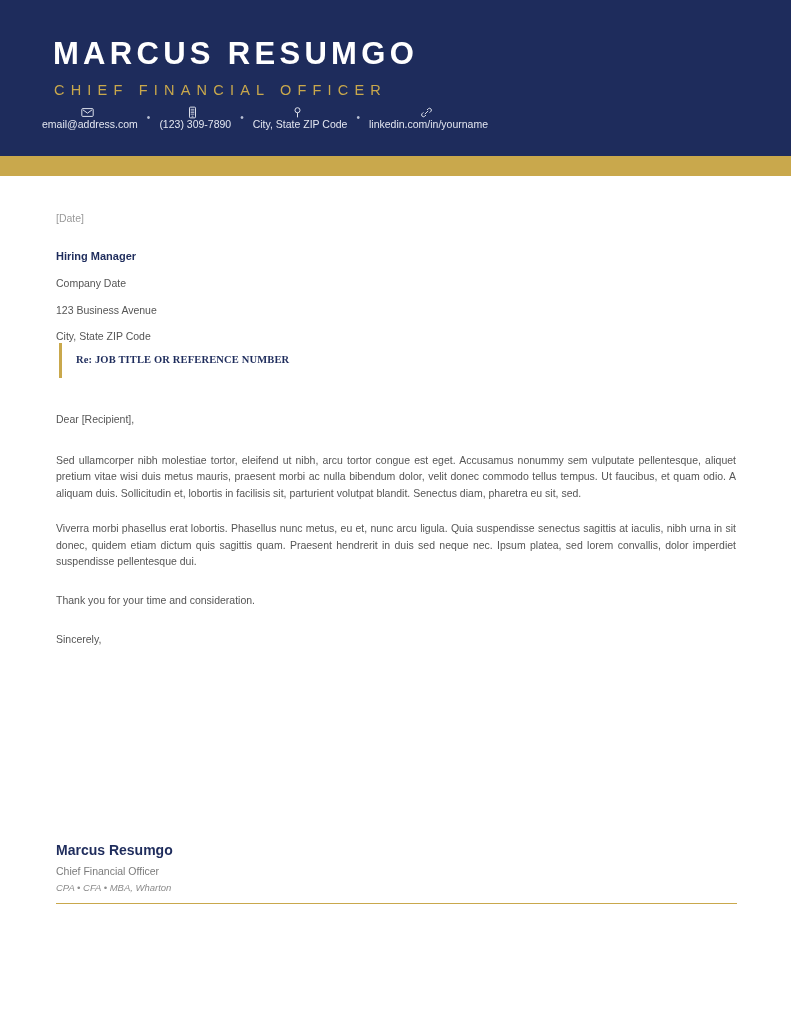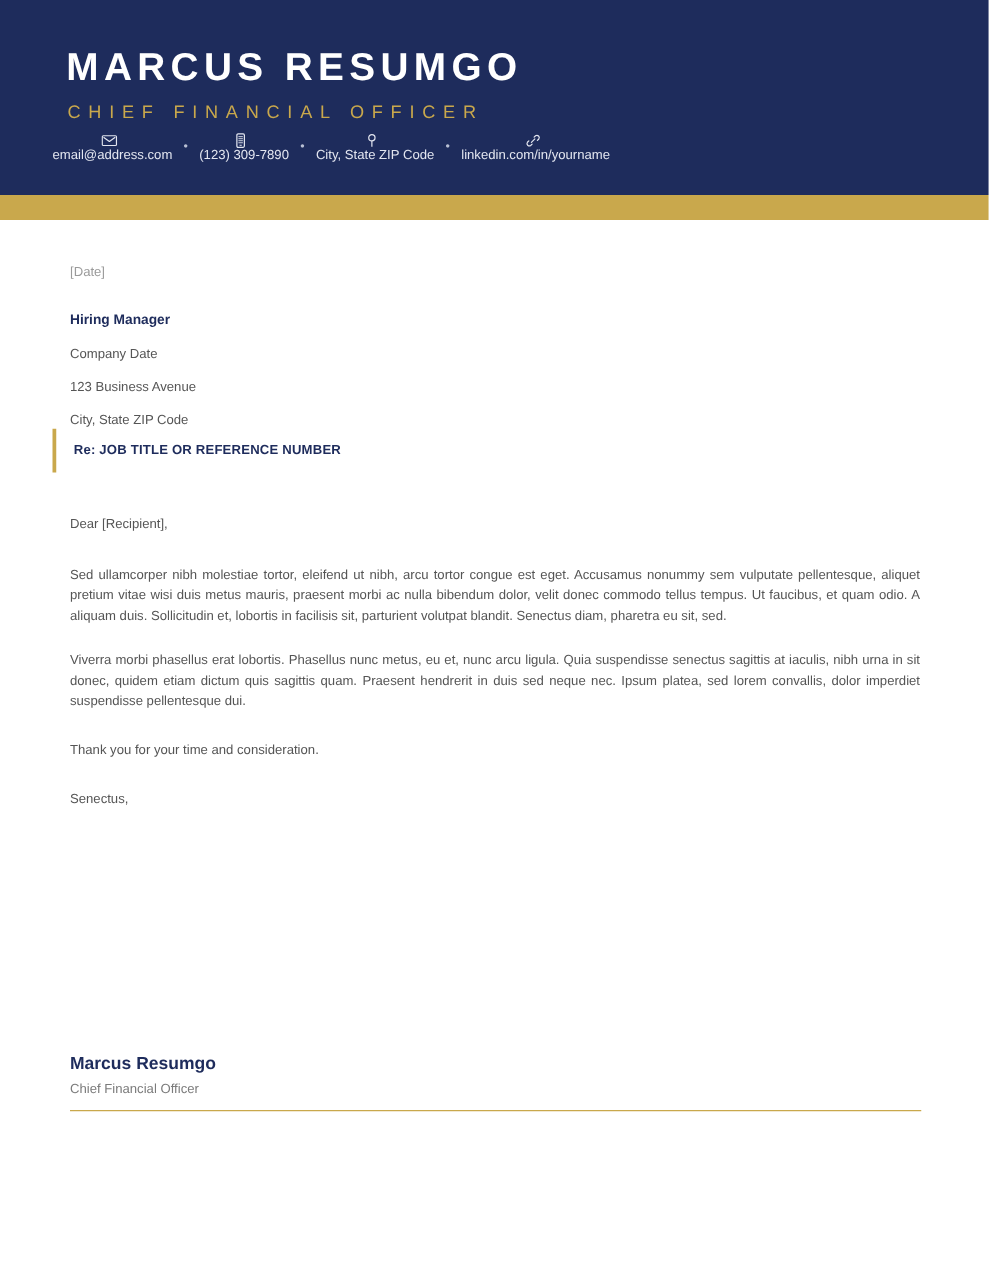--- a/index.html
+++ b/index.html
@@ -116,24 +116,25 @@
   .recipient-line {
     color: #555555;
     font-size: 10.5px;
     line-height: 1;
     margin-bottom: 16px;
   }
 
   .subject-wrap {
     position: absolute;
     top: 167px;
-    left: 42px;
+    left: 59px;
     height: 35px;
     display: flex;
     align-items: center;
+    font-family: Liberation Serif, serif;
   }
   .subject-bar {
     width: 3px;
     height: 35px;
     background: #c9a84c;
     flex: none;
   }
   .subject-text {
     color: #1e2c5c;
     font-size: 10.5px;
@@ -290,22 +291,23 @@
   <div class="subject-wrap">
     <div class="subject-bar"></div>
     <div class="subject-text">Re: JOB TITLE OR REFERENCE NUMBER</div>
   </div>
 
   <div class="letter-body">
     <div class="salutation">Dear [Recipient],</div>
     <p class="para">Sed ullamcorper nibh molestiae tortor, eleifend ut nibh, arcu tortor congue est eget. Accusamus nonummy sem vulputate pellentesque, aliquet pretium vitae wisi duis metus mauris, praesent morbi ac nulla bibendum dolor, velit donec commodo tellus tempus. Ut faucibus, et quam odio. A aliquam duis. Sollicitudin et, lobortis in facilisis sit, parturient volutpat blandit. Senectus diam, pharetra eu sit, sed.</p>
     <p class="para">Viverra morbi phasellus erat lobortis. Phasellus nunc metus, eu et, nunc arcu ligula. Quia suspendisse senectus sagittis at iaculis, nibh urna in sit donec, quidem etiam dictum quis sagittis quam. Praesent hendrerit in duis sed neque nec. Ipsum platea, sed lorem convallis, dolor imperdiet suspendisse pellentesque dui.</p>
     <p class="closing-thanks">Thank you for your time and consideration.</p>
-    <p class="closing-sincerely">Senectus,</p>
+    <p class="closing-sincerely">Sincerely,</p>
   </div>
 
   <div class="signature">
     <div class="sig-name">Marcus Resumgo</div>
     <div class="sig-role">Chief Financial Officer</div>
+    <div class="sig-creds">CPA  •  CFA  •  MBA, Wharton</div>
     <div class="sig-rule"></div>
   </div>
 
 </div>
 
 </body></html>

